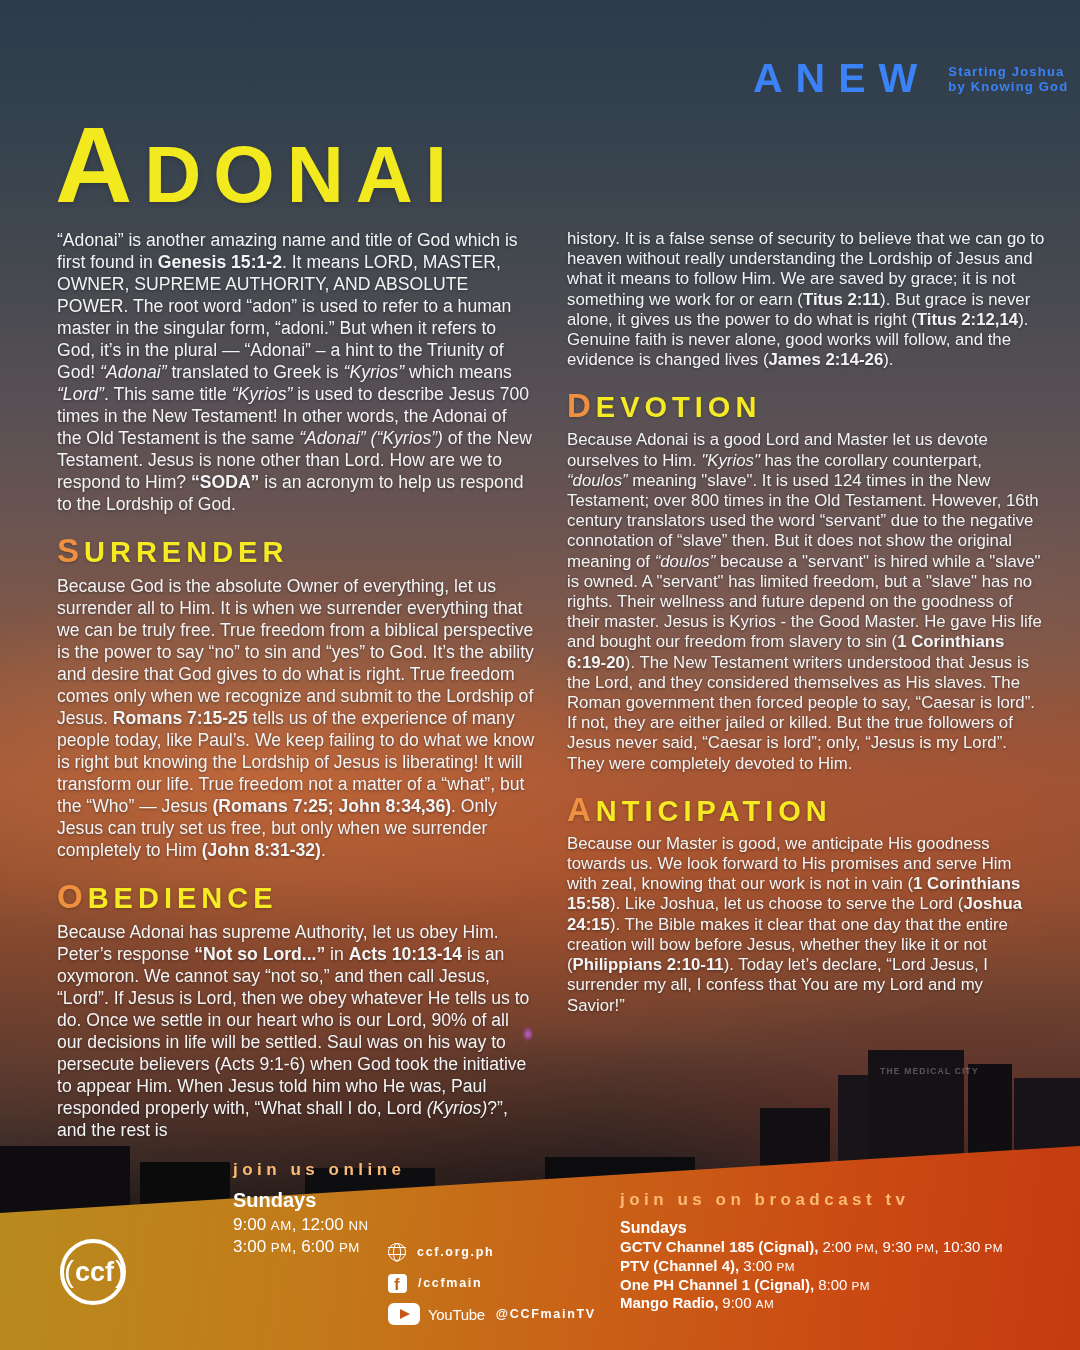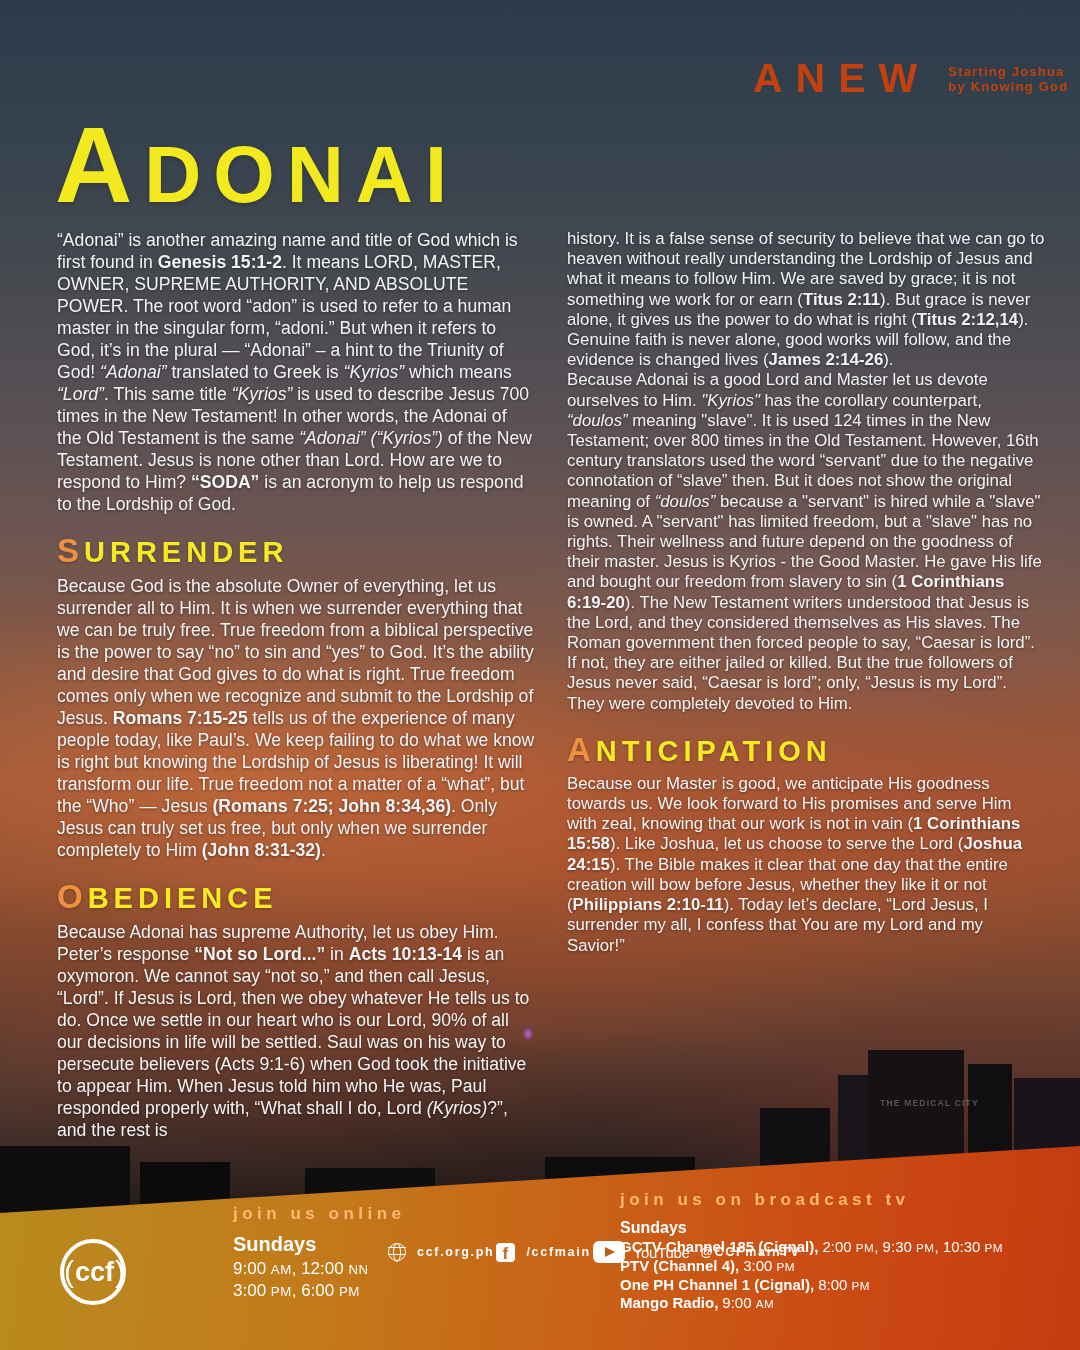--- a/index.html
+++ b/index.html
@@ -22,29 +22,29 @@
   .b3{left:968px;top:1064px;width:44px;height:151px;background:#100e11;}
   .b4{left:1014px;top:1078px;width:66px;height:137px;background:#181219;}
   .b5{left:760px;top:1108px;width:70px;height:107px;background:#120f12;}
   .b6{left:0;top:1146px;width:130px;height:70px;background:#0e0c0e;}
   .b7{left:140px;top:1162px;width:90px;height:54px;background:#0c0b0c;}
   .b8{left:305px;top:1168px;width:130px;height:48px;background:#0e0d0f;}
   .b9{left:545px;top:1157px;width:150px;height:59px;background:#0c0b0d;}
   .glow-dot{position:absolute;left:524px;top:1026px;width:8px;height:16px;border-radius:50%;
     background:radial-gradient(circle,#c76ad8 0%,rgba(160,60,180,.4) 60%,transparent 100%);filter:blur(1px);}
   .building-label{position:absolute;left:880px;top:1066px;font-size:8.5px;font-weight:700;
-    letter-spacing:1.2px;color:rgba(255,255,255,.28);margin-top:32px;}
+    letter-spacing:1.2px;color:rgba(255,255,255,.28);}
   
   .footer-wedge{position:absolute;left:0;top:1145px;width:1080px;height:205px;
     clip-path:polygon(0 68px,100% 1px,100% 100%,0 100%);
     background:linear-gradient(97deg,#b88b1e 0%,#c37a1a 30%,#c96117 55%,#cb4a13 78%,#c43b10 100%);}
   
   .eyebrow{position:absolute;left:57px;top:64px;font-size:20px;font-weight:700;
     letter-spacing:7px;color:#fff;}
-  .brand{position:absolute;left:753px;top:58px;display:flex;align-items:flex-start;gap:18px;color:#c2410c;}
+  .brand{position:absolute;left:753px;top:58px;display:flex;align-items:flex-start;gap:18px;color:#3b82f6;}
   .brand-name{font-size:41px;font-weight:700;letter-spacing:13px;line-height:1;}
   .brand-tag{display:flex;flex-direction:column;font-size:13px;font-weight:700;
     letter-spacing:1.2px;line-height:15px;margin-top:6px;}
   .title{position:absolute;left:55px;top:112px;margin:0;color:#f2e91e;font-weight:700;
     line-height:1;text-shadow:0 2px 4px rgba(20,20,20,.25);}
   .title-first{font-size:107px;letter-spacing:12px;}
   .title-rest{font-size:79px;letter-spacing:12px;}
   
   .col{position:absolute;top:229px;width:478px;color:#f3f4f5;
     text-shadow:0 1px 3px rgba(10,10,15,.45);}
@@ -57,26 +57,26 @@
     line-height:1;text-shadow:0 1px 3px rgba(20,20,20,.3);}
   .h-first{font-size:33px;color:#ef9040;}
   .h-rest{font-size:29px;}
   
   .ccf-logo{position:absolute;left:60px;top:1239px;width:58px;height:58px;border:4px solid #fff;
     border-radius:50%;display:flex;align-items:center;color:#fff;
     font-size:27px;font-weight:700;line-height:1;}
   .ccf-logo::before{content:"(";font-weight:400;font-size:30px;margin-right:1px;}
   .ccf-logo::after{content:")";font-weight:400;font-size:30px;margin-left:1px;}
   .f-heading{font-size:17px;font-weight:700;letter-spacing:4.5px;color:#fdba74;}
-  .online{position:absolute;left:233px;top:1204px;color:#fff;}
+  .online{position:absolute;left:233px;top:1160px;color:#fff;}
   .online .f-day{font-size:20px;font-weight:700;margin-top:9px;}
   .f-times{font-size:17px;line-height:21px;margin-top:2px;}
   .sc{font-size:.78em;letter-spacing:.5px;}
   .links{position:absolute;left:388px;top:1241px;list-style:none;margin:0;padding:0;
-    display:flex;flex-direction:row;gap:2px;color:#fff;}
+    display:flex;flex-direction:column;gap:9px;color:#fff;}
   .links li{display:flex;align-items:center;gap:11px;height:22px;}
   .link-label{font-size:12.5px;font-weight:700;letter-spacing:1.7px;}
   .yt-brand{font-size:15px;font-weight:400;margin-left:-3px;letter-spacing:-.3px;}
   .icon-globe{width:16px;height:16px;border:1.5px solid #fff;border-radius:50%;position:relative;flex:none;}
   .icon-globe::before{content:"";position:absolute;top:-1.5px;bottom:-1.5px;left:50%;width:8px;
     margin-left:-4px;border:1.5px solid #fff;border-radius:50%;box-sizing:border-box;}
   .icon-globe::after{content:"";position:absolute;left:-1px;right:-1px;top:3.4px;height:6px;
     border-top:1.5px solid #fff;border-bottom:1.5px solid #fff;}
   .icon-facebook{width:19px;height:19px;background:#fff;border-radius:4px;position:relative;
     overflow:hidden;flex:none;}
@@ -128,20 +128,21 @@
   <main>
     <div class="col col-left">
         <p class="para"><span>“Adonai” is another amazing name and title of God which is first found in </span><span class="b">Genesis 15:1-2</span><span>. It means LORD, MASTER, OWNER, SUPREME AUTHORITY, AND ABSOLUTE POWER. The root word “adon” is used to refer to a human master in the singular form, “adoni.” But when it refers to God, it’s in the plural — “Adonai” – a hint to the Triunity of God! </span><span class="i">“Adonai”</span><span> translated to Greek is </span><span class="i">“Kyrios”</span><span> which means </span><span class="i">“Lord”</span><span>. This same title </span><span class="i">“Kyrios”</span><span> is used to describe Jesus 700 times in the New Testament! In other words, the Adonai of the Old Testament is the same </span><span class="i">“Adonai” (“Kyrios”)</span><span> of the New Testament. Jesus is none other than Lord. How are we to respond to Him? </span><span class="b">“SODA”</span><span> is an acronym to help us respond to the Lordship of God.</span></p>
         <div class="section-heading"><span class="h-first">S</span><span class="h-rest">URRENDER</span></div>
         <p class="para"><span>Because God is the absolute Owner of everything, let us surrender all to Him. It is when we surrender everything that we can be truly free. True freedom from a biblical perspective is the power to say “no” to sin and “yes” to God. It’s the ability and desire that God gives to do what is right. True freedom comes only when we recognize and submit to the Lordship of Jesus. </span><span class="b">Romans 7:15-25</span><span> tells us of the experience of many people today, like Paul’s. We keep failing to do what we know is right but knowing the Lordship of Jesus is liberating! It will transform our life. True freedom not a matter of a “what”, but the “Who” — Jesus </span><span class="b">(Romans 7:25; John 8:34,36)</span><span>. Only Jesus can truly set us free, but only when we surrender completely to Him </span><span class="b">(John 8:31-32)</span><span>.</span></p>
         <div class="section-heading"><span class="h-first">O</span><span class="h-rest">BEDIENCE</span></div>
         <p class="para"><span>Because Adonai has supreme Authority, let us obey Him. Peter’s response </span><span class="b">“Not so Lord...”</span><span> in </span><span class="b">Acts 10:13-14</span><span> is an oxymoron. We cannot say “not so,” and then call Jesus, “Lord”. If Jesus is Lord, then we obey whatever He tells us to do. Once we settle in our heart who is our Lord, 90% of all our decisions in life will be settled. Saul was on his way to persecute believers (Acts 9:1-6) when God took the initiative to appear Him. When Jesus told him who He was, Paul responded properly with, “What shall I do, Lord </span><span class="i">(Kyrios)</span><span>?”, and the rest is</span></p>
       </div>
     <div class="col col-right">
         <p class="para"><span>history. It is a false sense of security to believe that we can go to heaven without really understanding the Lordship of Jesus and what it means to follow Him. We are saved by grace; it is not something we work for or earn (</span><span class="b">Titus 2:11</span><span>). But grace is never alone, it gives us the power to do what is right (</span><span class="b">Titus 2:12,14</span><span>). Genuine faith is never alone, good works will follow, and the evidence is changed lives (</span><span class="b">James 2:14-26</span><span>).</span></p>
+        <div class="section-heading"><span class="h-first">D</span><span class="h-rest">EVOTION</span></div>
         <p class="para"><span>Because Adonai is a good Lord and Master let us devote ourselves to Him. </span><span class="i">"Kyrios"</span><span> has the corollary counterpart, </span><span class="i">“doulos”</span><span> meaning "slave". It is used 124 times in the New Testament; over 800 times in the Old Testament. However, 16th century translators used the word “servant” due to the negative connotation of “slave” then. But it does not show the original meaning of </span><span class="i">“doulos”</span><span> because a "servant" is hired while a "slave" is owned. A "servant" has limited freedom, but a "slave" has no rights. Their wellness and future depend on the goodness of their master. Jesus is Kyrios - the Good Master. He gave His life and bought our freedom from slavery to sin (</span><span class="b">1 Corinthians 6:19-20</span><span>). The New Testament writers understood that Jesus is the Lord, and they considered themselves as His slaves. The Roman government then forced people to say, “Caesar is lord”. If not, they are either jailed or killed. But the true followers of Jesus never said, “Caesar is lord”; only, “Jesus is my Lord”. They were completely devoted to Him.</span></p>
         <div class="section-heading"><span class="h-first">A</span><span class="h-rest">NTICIPATION</span></div>
         <p class="para"><span>Because our Master is good, we anticipate His goodness towards us. We look forward to His promises and serve Him with zeal, knowing that our work is not in vain (</span><span class="b">1 Corinthians 15:58</span><span>). Like Joshua, let us choose to serve the Lord (</span><span class="b">Joshua 24:15</span><span>). The Bible makes it clear that one day that the entire creation will bow before Jesus, whether they like it or not (</span><span class="b">Philippians 2:10-11</span><span>). Today let’s declare, “Lord Jesus, I surrender my all, I confess that You are my Lord and my Savior!”</span></p>
       </div>
   </main>
 
   <footer>
     <div class="ccf-logo">
         <span>ccf</span>
       </div>

